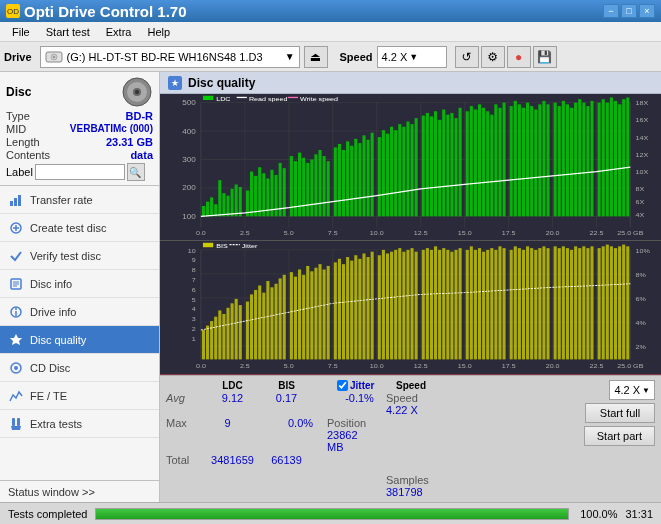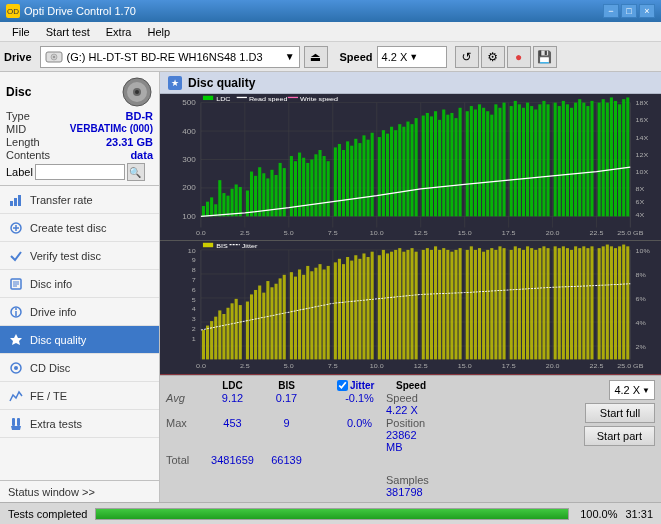--- a/index.html
+++ b/index.html
@@ -11,21 +11,21 @@
       color: white;
       height: 22px;
       display: flex;
       align-items: center;
       padding: 0 6px;
       justify-content: space-between;
       user-select: none;
     }
     .titlebar-left { display: flex; align-items: center; gap: 4px; }
     .titlebar-icon { width: 14px; height: 14px; background: #ffcc00; border-radius: 2px; display: flex; align-items: center; justify-content: center; font-size: 8px; color: #333; text-align: right; }
-    .titlebar-title { font-size: 11px; font-weight: normal; }
+    .titlebar-title { font-size: 15px; font-weight: bold; }
     .titlebar-controls { display: flex; gap: 2px; }
     .titlebar-btn { width: 16px; height: 14px; background: #5a9fe0; border: 1px solid #3a7fc0; color: white; font-size: 9px; cursor: pointer; display: flex; align-items: center; justify-content: center; }
 
     
     .menubar {
       background: #f0f0f0;
       height: 20px;
       display: flex;
       align-items: center;
       padding: 0 4px;
@@ -738,21 +738,20 @@
             <span style="width:20px;"></span>
             <span style="width:45px; text-align:center; color:#0000cc;">-0.1%</span>
             <span style="width:50px; color:#555;">
               <span>Speed</span>
               <span style="color:#0000cc;">4.22 X</span>
             </span>
           </div>
 
           <div style="display:flex; gap:4px; font-size:11px;">
             <span style="width:35px; color:#555;">Max</span>
-            <span style="width:55px; text-align:center; color:#0000cc;">453</span>
             <span style="width:45px; text-align:center; color:#0000cc;">9</span>
             <span style="width:20px;"></span>
             <span style="width:45px; text-align:center; color:#0000cc;">0.0%</span>
             <span style="width:50px; color:#555;">
               <span>Position</span>
               <span style="color:#0000cc;">23862 MB</span>
             </span>
           </div>
 
           <div style="display:flex; gap:4px; font-size:11px;">

